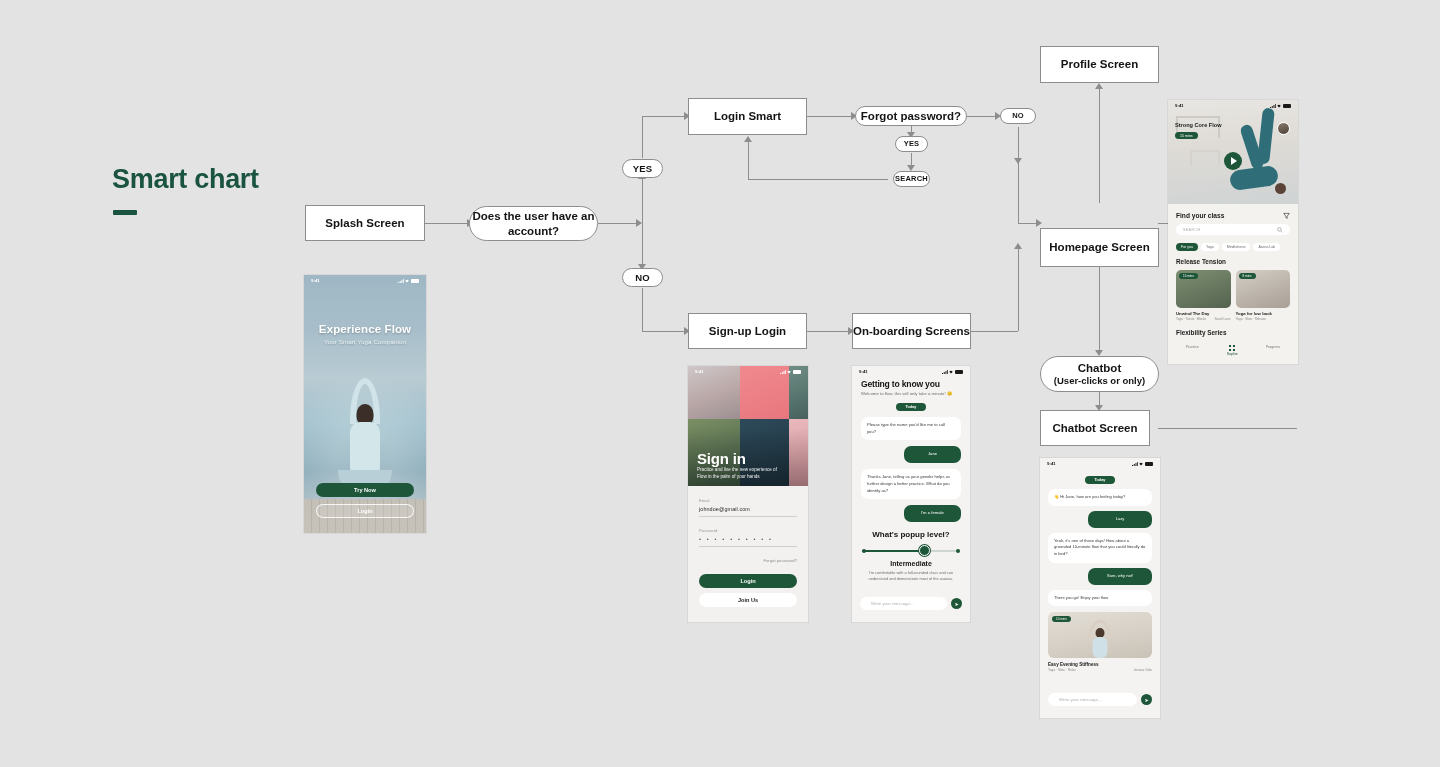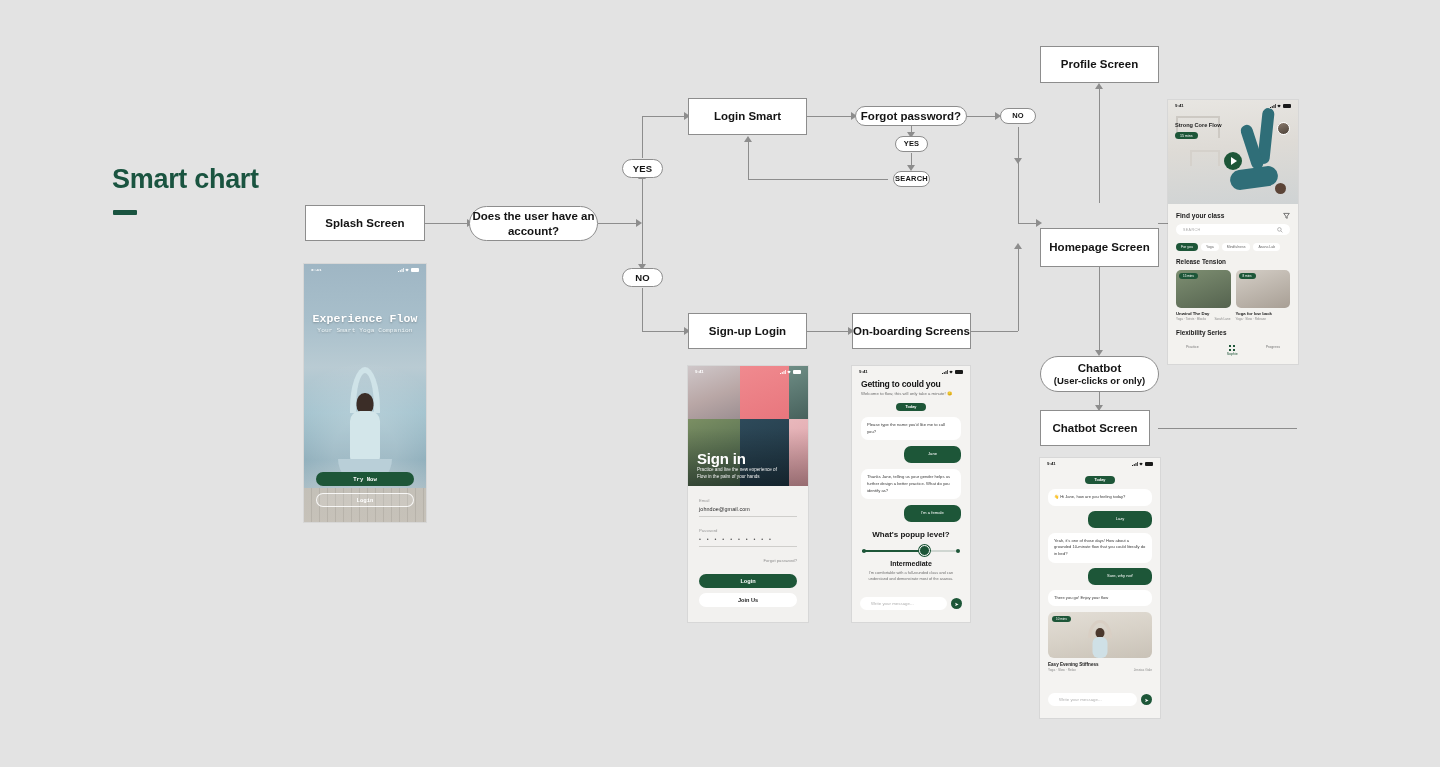--- a/index.html
+++ b/index.html
@@ -58,21 +58,21 @@
   .statusbar {
     display: flex; justify-content: space-between; align-items: center;
     padding: 0 7px; height: 11px; font-size: 4.4px; font-weight: 700;
   }
   .sb-icons { display: flex; gap: 1.6px; align-items: center; }
   .sb-bars { width: 6px; height: 4px; }
   .sb-wifi { width: 4px; height: 4px; }
   .sb-bat { width: 8px; height: 4px; border-radius: 1px; background: currentColor; }
 
   
-  #phone-splash { left: 304px; top: 264px; width: 122px; height: 258px; font-family: Liberation Mono, monospace; }
+  #phone-splash { left: 304px; top: 275px; width: 122px; height: 258px; }
   .splash-bg {
     position: absolute; inset: 0;
     background:
       radial-gradient(circle at 50% 72%, rgba(255,255,255,.22) 0 16%, rgba(255,255,255,0) 45%),
       linear-gradient(180deg,#9fb6c4 0%, #a8bfcb 22%, #b9cbd3 40%, #9fc0cc 58%, #86a8b6 76%, #c9cfd2 100%);
   }
   .splash-figure {
     position: absolute; left: 50%; top: 40%; transform: translateX(-50%);
     width: 56px; height: 140px;
   }
@@ -427,21 +427,21 @@
         <svg class="sb-bars" viewBox="0 0 12 8">
             <path fill="currentColor" d="M0 6h2v2H0zM3.5 4h2v4h-2zM7 2h2v6H7zM10.5 0h2v8h-2z"></path>
           </svg>
         <svg class="sb-wifi" viewBox="0 0 10 8">
             <path fill="currentColor" d="M5 7.5 0.6 3.1a6.2 6.2 0 0 1 8.8 0z"></path>
           </svg>
         <span class="sb-bat"></span>
       </span>
     </div>
     <div class="ob-head">
-      <div class="ob-h1">Getting to could you</div>
+      <div class="ob-h1">Getting to know you</div>
       <div class="ob-h2">Welcome to flow, this will only take a minute! 😊</div>
     </div>
     <div class="chip-day">Today</div>
     <div class="bub in">Please type the name you'd like me to call you?</div>
     <div class="bub out">Jane</div>
     <div class="bub in">Thanks Jane, telling us your gender helps us further design a better practice. What do you identify as?</div>
     <div class="bub out">I'm a female</div>
     <div class="ob-level">What's popup level?</div>
     <div class="slider">
       <div class="slider-track"></div>

